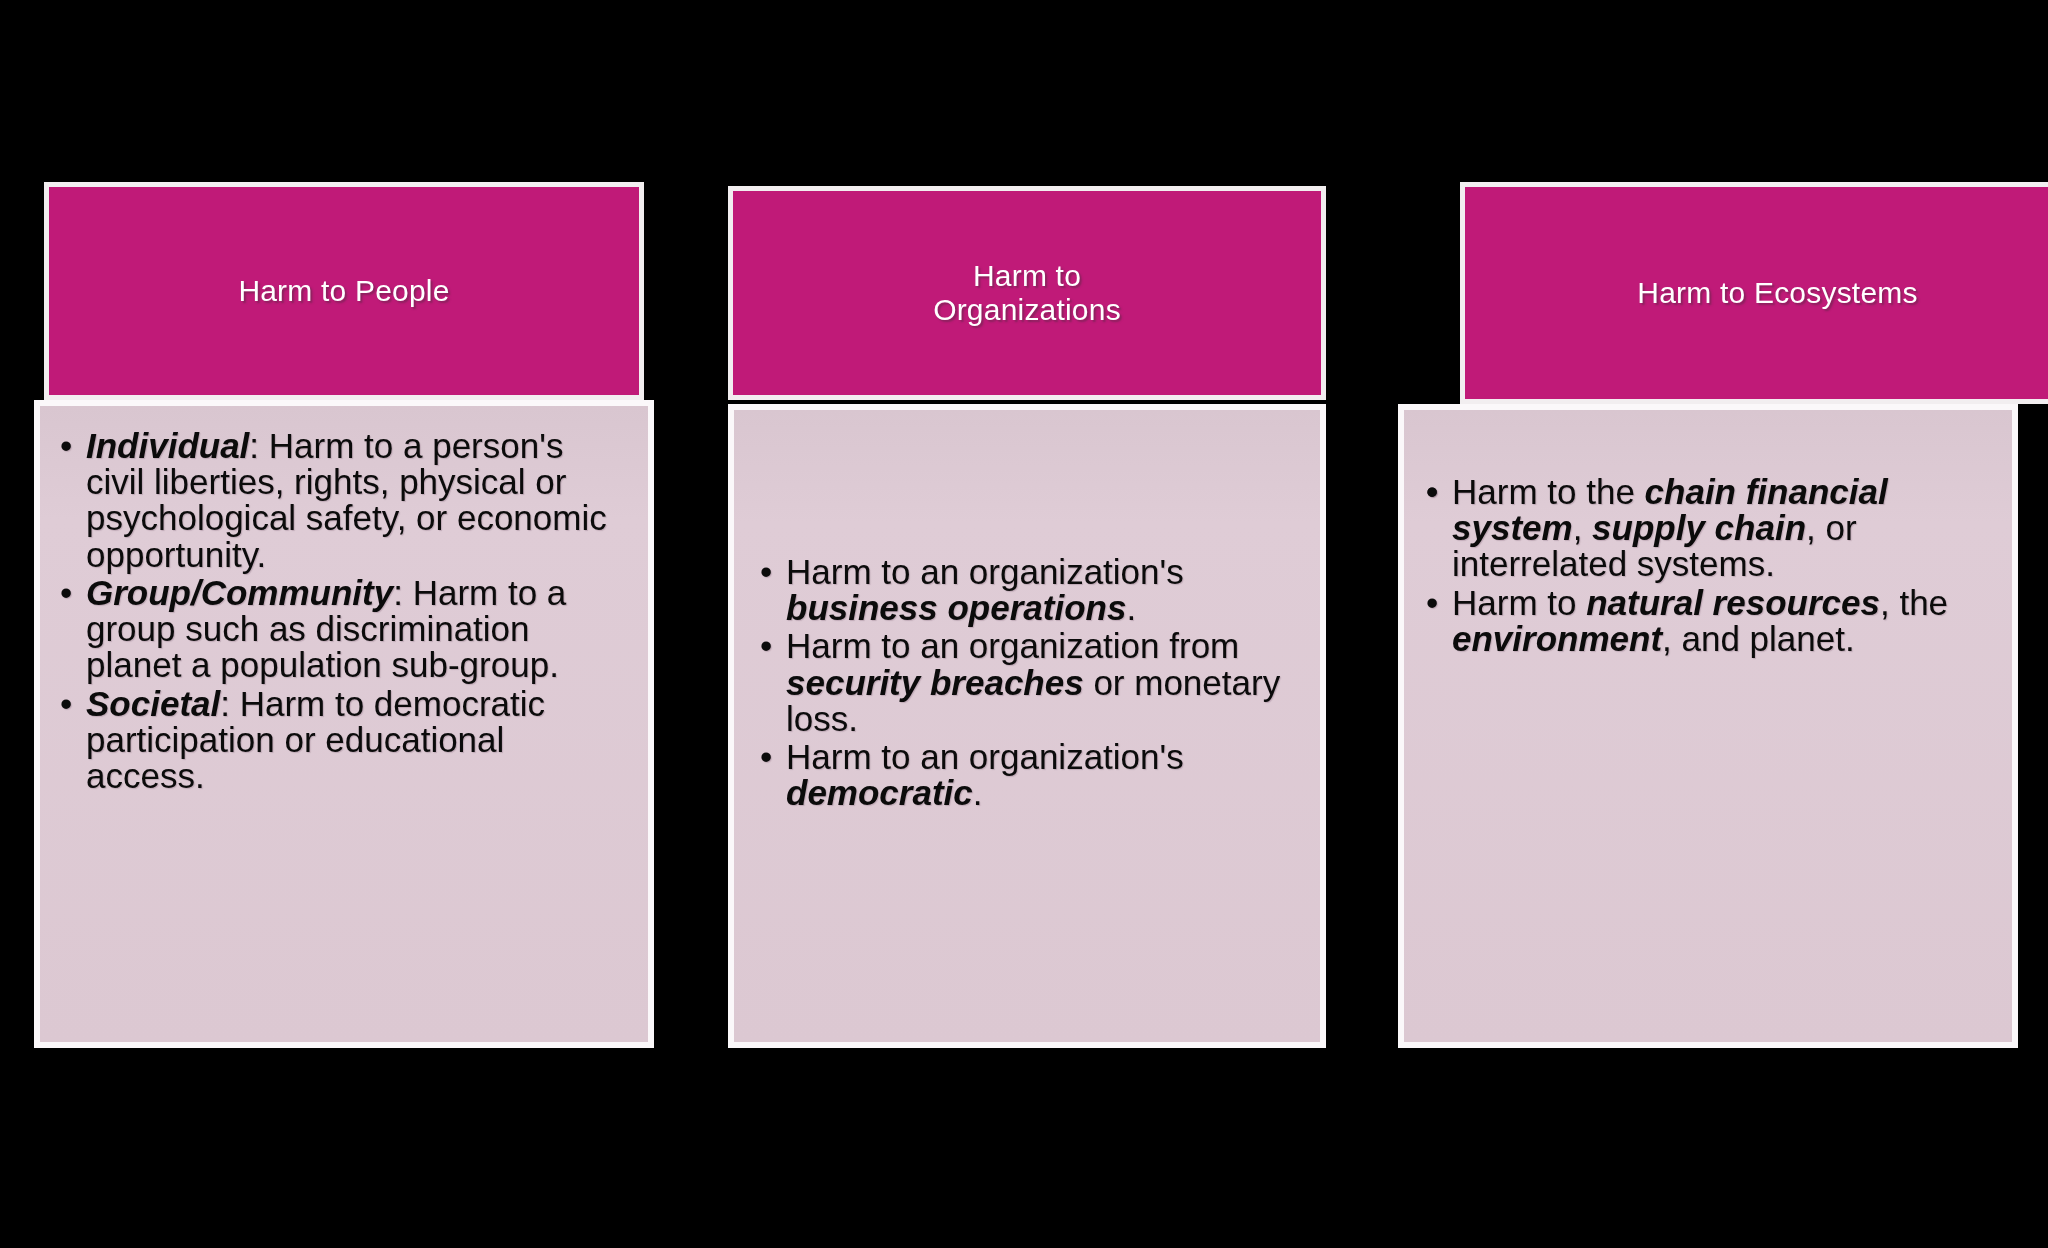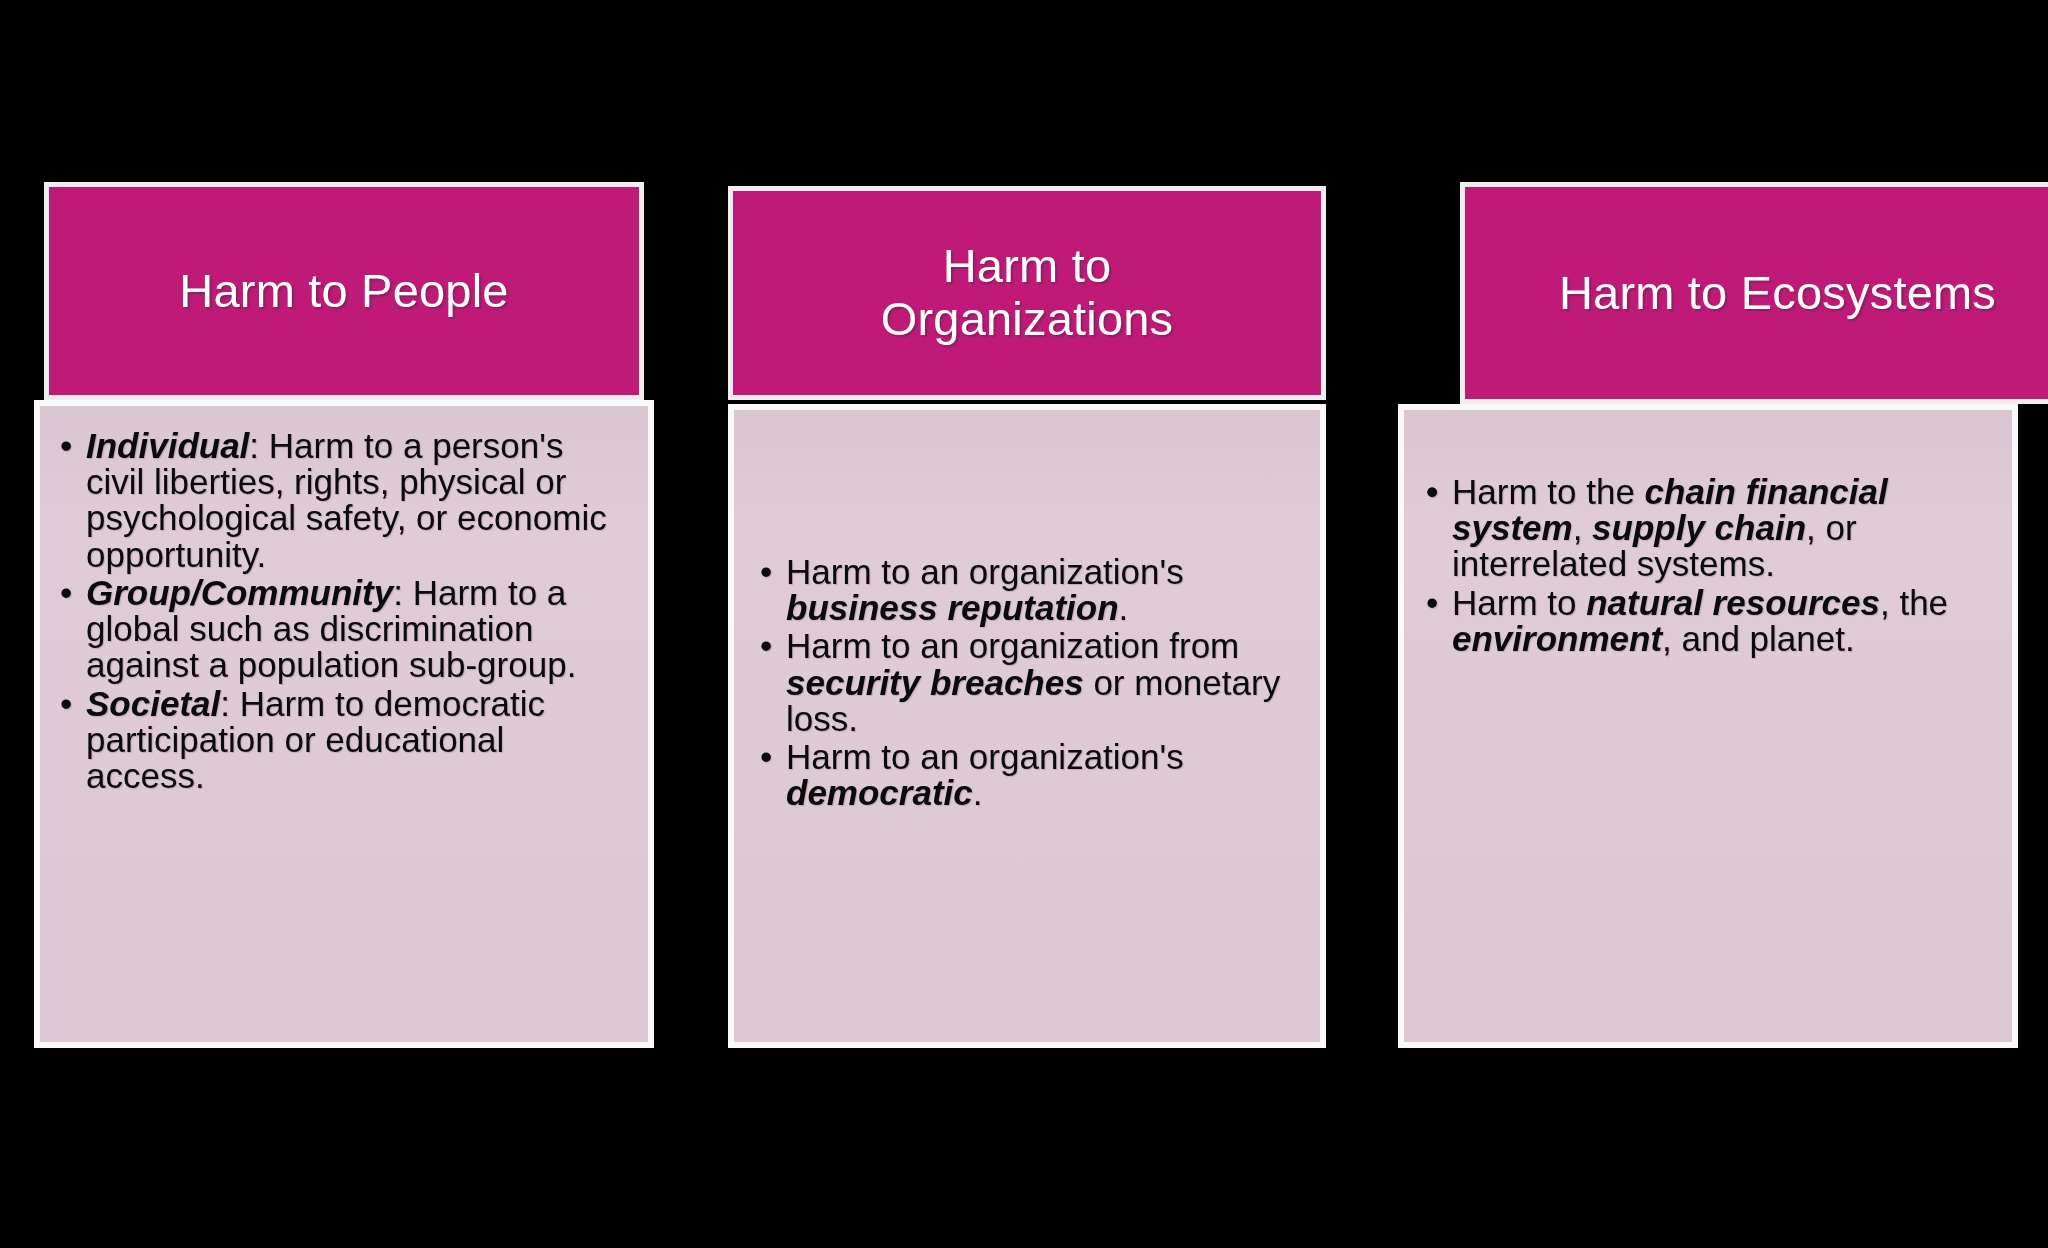--- a/index.html
+++ b/index.html
@@ -34,21 +34,21 @@
     background: #C01A78;
     border: 5px solid #F2EEF0;
     display: flex;
     align-items: center;
     justify-content: center;
     text-align: center;
     z-index: 2;
   }
   .card-header-title {
     color: #FFFFFF;
-    font-size: 47px;
+    font-size: 30px;
     line-height: 1.12;
     font-weight: 400;
     letter-spacing: 0.2px;
     text-shadow: 2px 2px 2px rgba(90,40,70,0.55);
     padding: 0 14px;
     white-space: pre-line;
   }
 
   
   .card-body {
@@ -107,36 +107,36 @@
 <div id="slide">
 
   <div class="card">
     <div class="card-header" id="card1-header">
       <div class="card-header-title">Harm to People</div>
     </div>
     <div class="card-body" id="card1-body">
       <div class="body-inner">
         <ul class="bullets">
             <li><span class="bullet-dot">•</span><b>Individual</b><span>: Harm to a person's civil liberties, rights, physical or psychological safety, or economic opportunity.</span></li>
-            <li><span class="bullet-dot">•</span><b>Group/Community</b><span>: Harm to a global such as discrimination against a population sub-group.</span></li>
+            <li><span class="bullet-dot">•</span><b>Group/Community</b><span>: Harm to a group such as discrimination planet a population sub-group.</span></li>
             <li><span class="bullet-dot">•</span><b>Societal</b><span>: Harm to democratic participation or educational access.</span></li>
           </ul>
       </div>
     </div>
   </div>
 
   <div class="card">
     <div class="card-header" id="card2-header">
       <div class="card-header-title">Harm to
 Organizations</div>
     </div>
     <div class="card-body" id="card2-body">
       <div class="body-inner">
         <ul class="bullets">
-            <li><span class="bullet-dot">•</span><span>Harm to an organization's </span><b>business reputation</b><span>.</span></li>
+            <li><span class="bullet-dot">•</span><span>Harm to an organization's </span><b>business operations</b><span>.</span></li>
             <li><span class="bullet-dot">•</span><span>Harm to an organization from </span><b>security breaches</b><span> or monetary loss.</span></li>
             <li><span class="bullet-dot">•</span><span>Harm to an organization's </span><b>democratic</b><span>.</span></li>
           </ul>
       </div>
     </div>
   </div>
 
   <div class="card">
     <div class="card-header" id="card3-header">
       <div class="card-header-title">Harm to Ecosystems</div>

